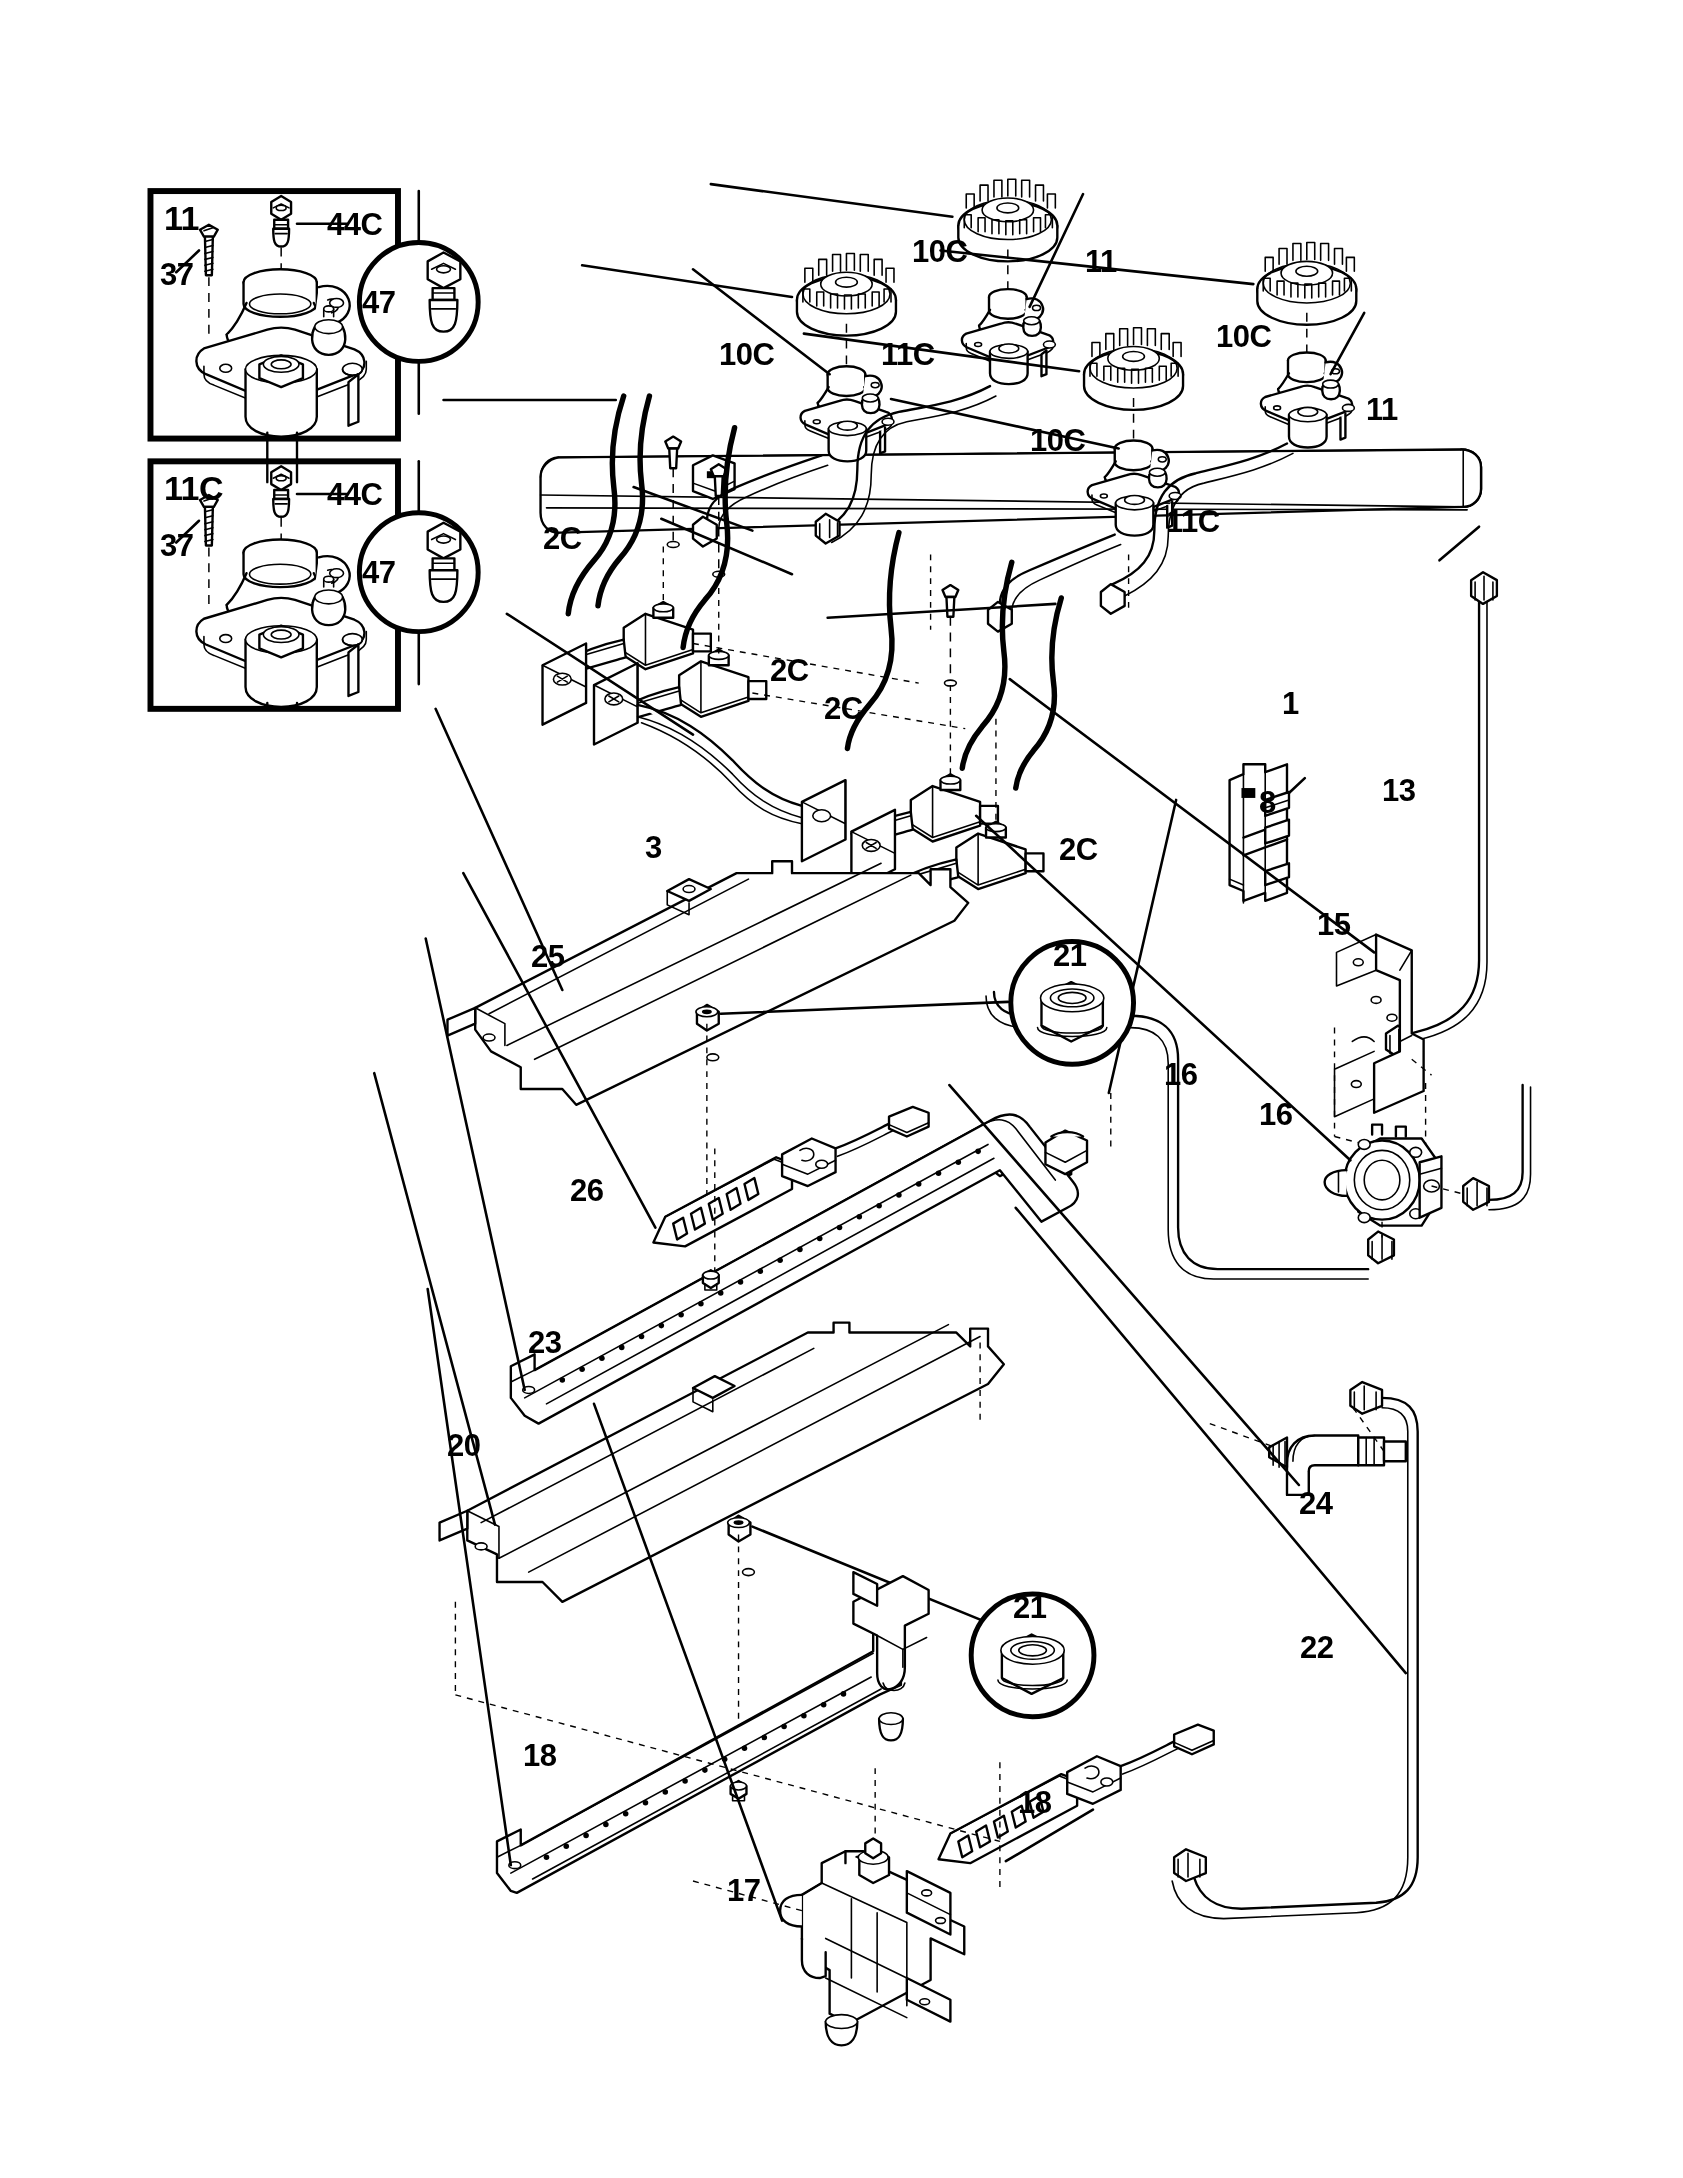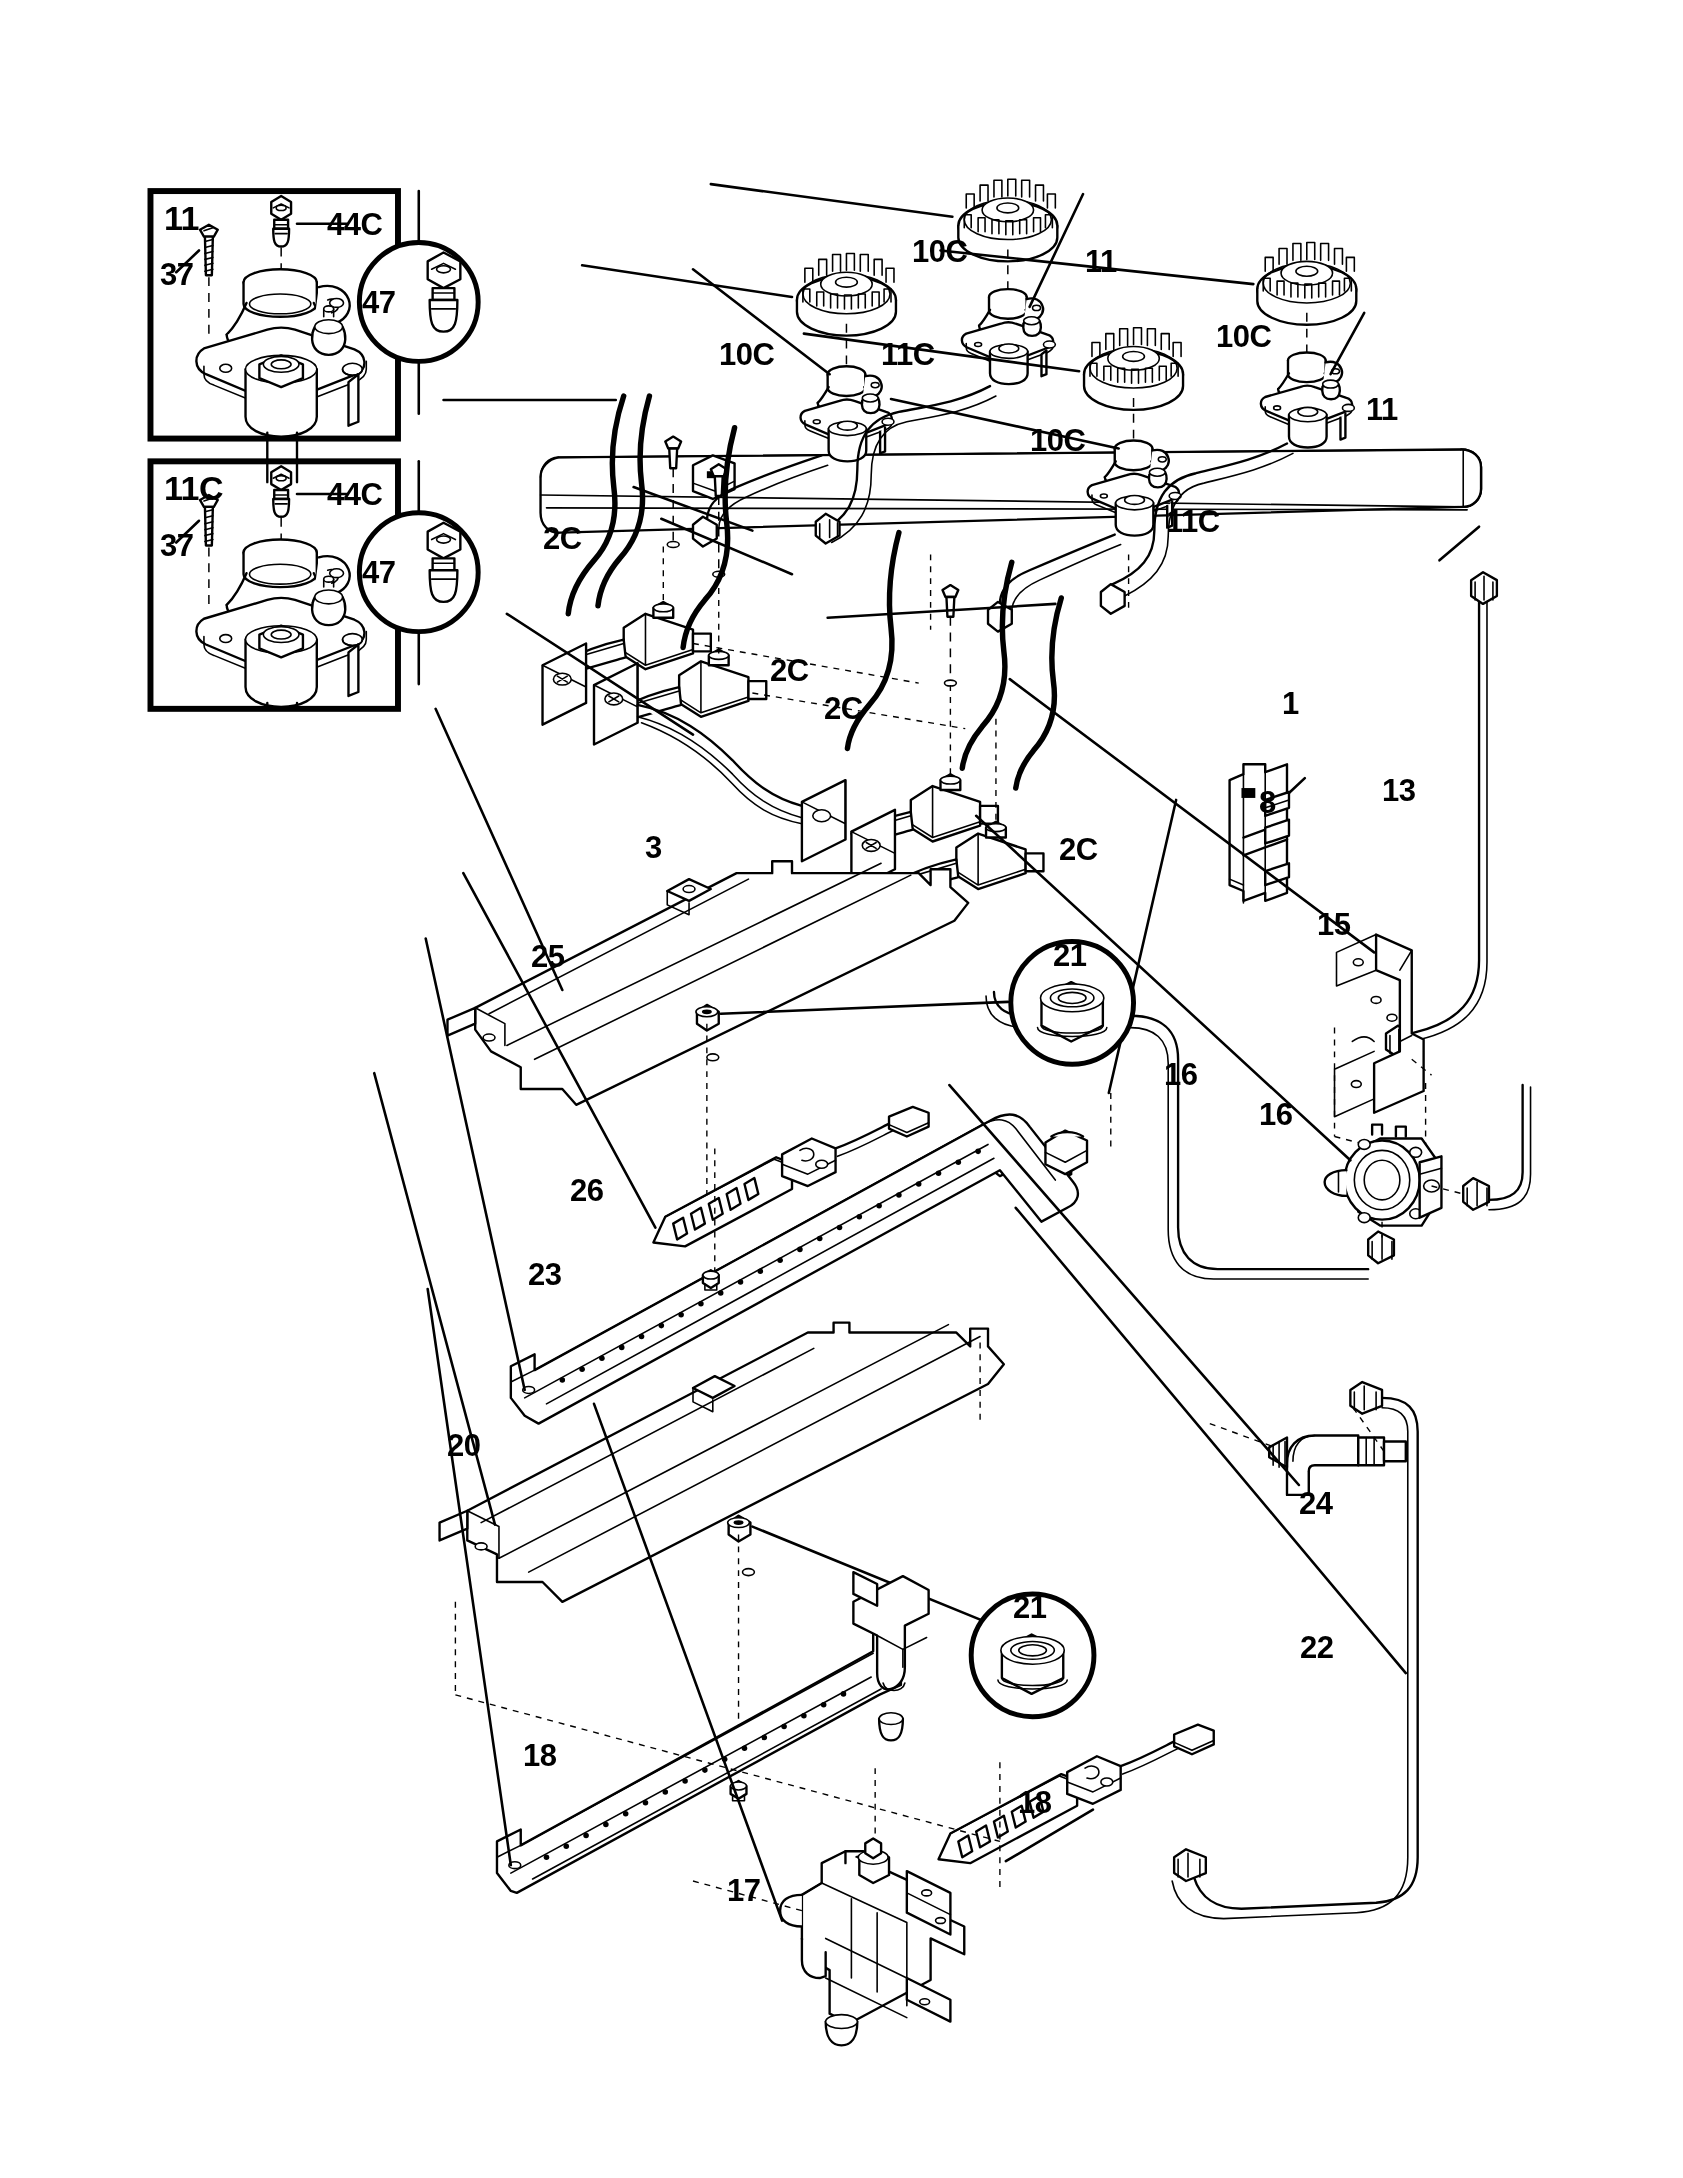--- a/index.html
+++ b/index.html
@@ -954,21 +954,21 @@
     <div class="cal" style="left:645px;top:832px;">3</div>
     <div class="cal" style="left:1382px;top:775px;text-align:right;">13</div>
     <div class="cal" style="left:1259px;top:787px;">8</div>
     <div class="cal" style="left:1317px;top:909px;">15</div>
     <div class="cal" style="left:1259px;top:1099px;">16</div>
 
     <div class="cal" style="left:531px;top:941px;">25</div>
     <div class="cal" style="left:1053px;top:940px;">21</div>
     <div class="cal" style="left:570px;top:1175px;">26</div>
     <div class="cal" style="left:1164px;top:1059px;">16</div>
-    <div class="cal" style="left:528px;top:1259px;">23</div>
+    <div class="cal" style="left:528px;top:1327px;">23</div>
 
     <div class="cal" style="left:447px;top:1430px;">20</div>
     <div class="cal" style="left:1264px;top:1488px;margin-left:35px;">24</div>
     <div class="cal" style="left:1013px;top:1592px;">21</div>
     <div class="cal" style="left:1300px;top:1632px;">22</div>
     <div class="cal" style="left:523px;top:1740px;">18</div>
     <div class="cal" style="left:1018px;top:1787px;">18</div>
     <div class="cal" style="left:727px;top:1875px;">17</div>
 
   </div>

